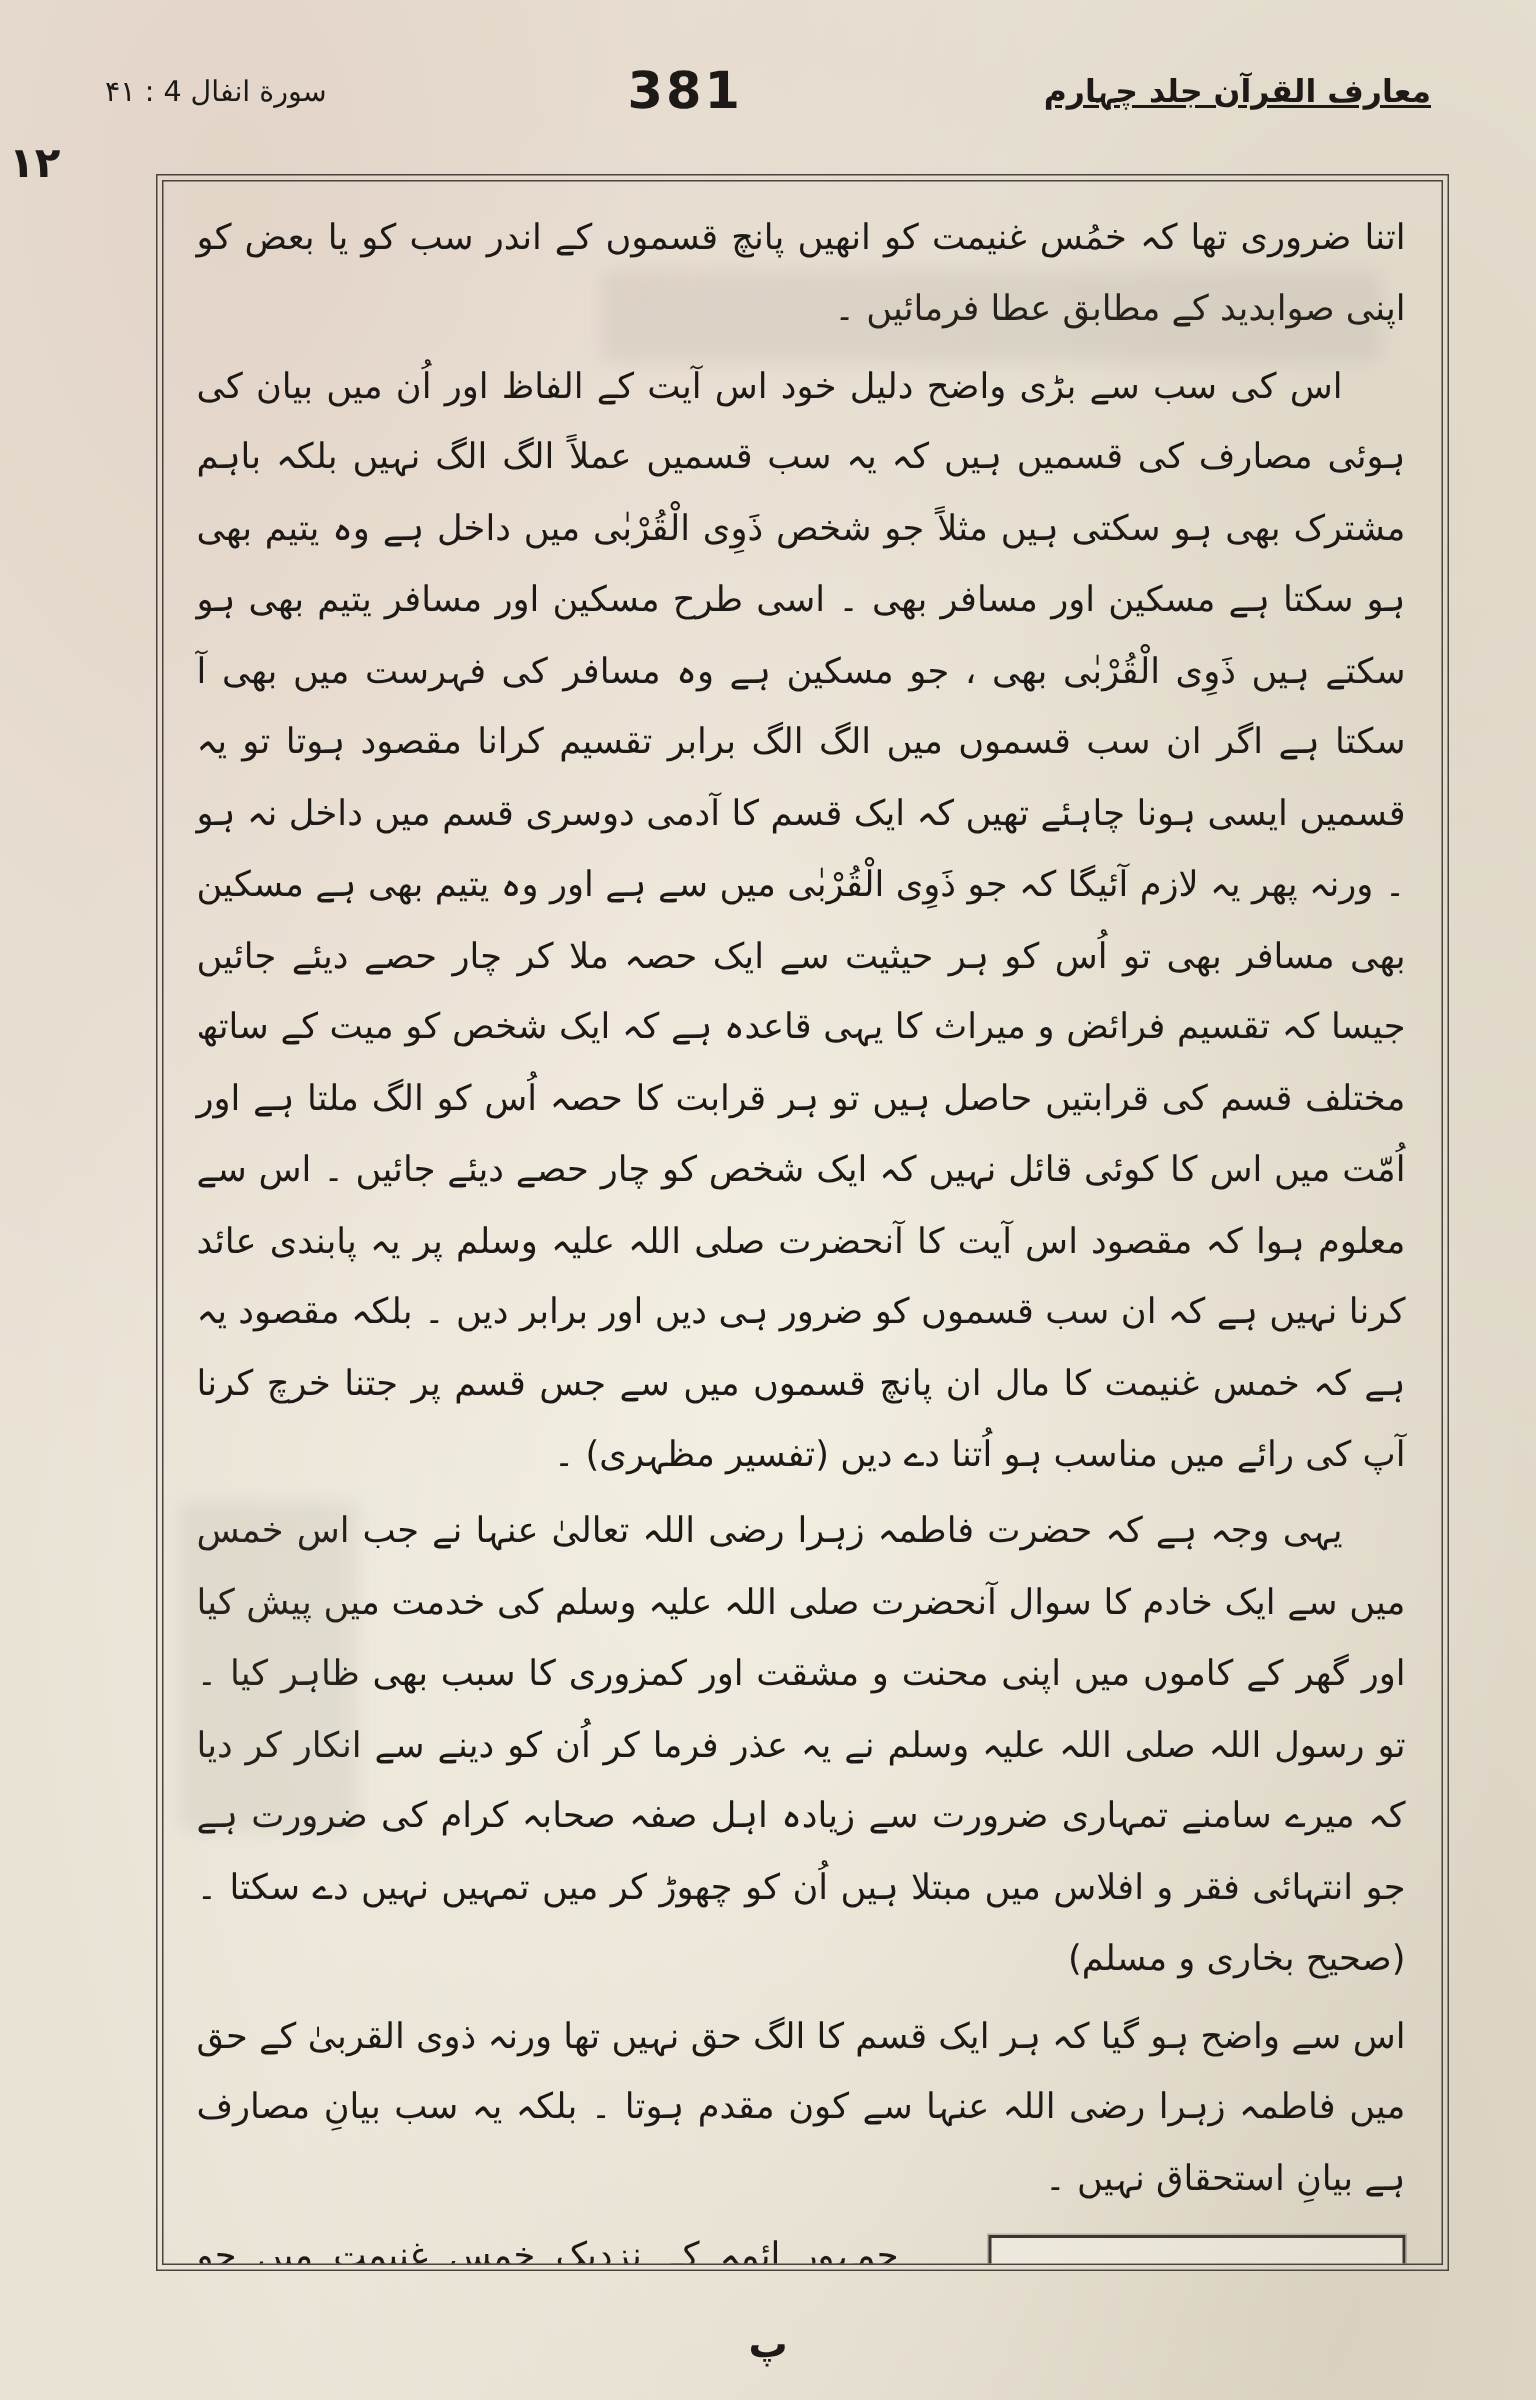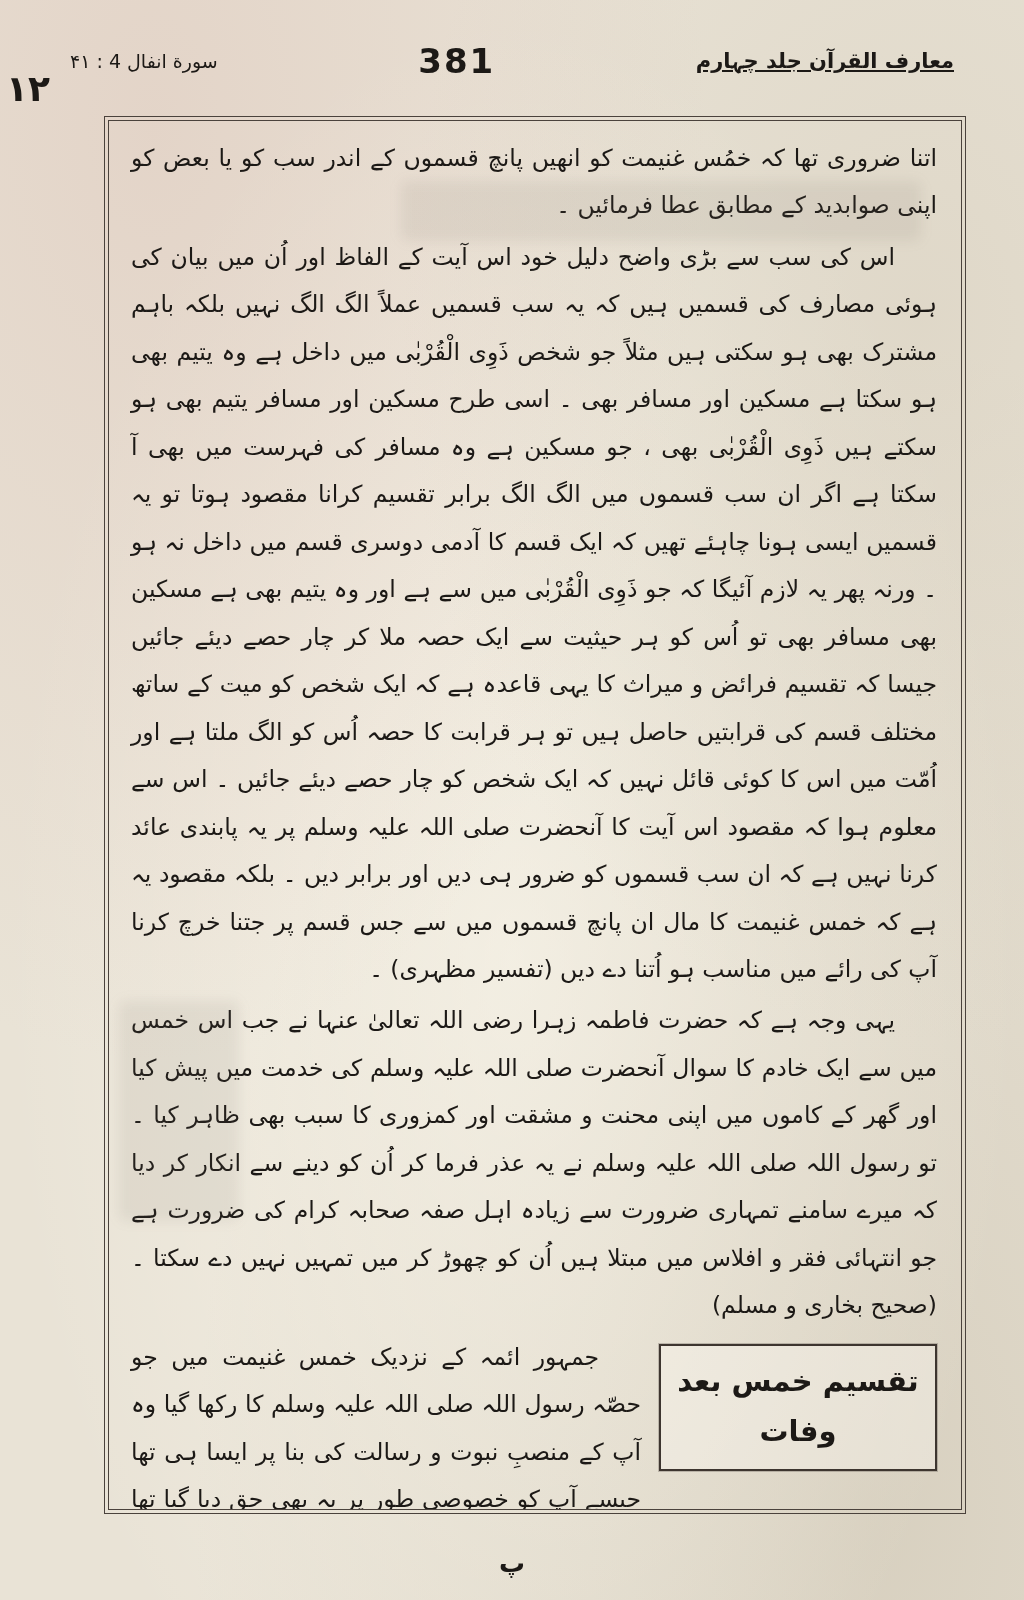--- a/index.html
+++ b/index.html
@@ -23,22 +23,22 @@
   }
   
   .header{
     position:absolute;top:38px;right:70px;left:70px;height:46px;
     display:flex;align-items:center;justify-content:space-between;
   }
   .header .book-title{font-size:21px;font-weight:bold;text-decoration:underline;}
   .header .page-number{font-size:34px;font-weight:bold;letter-spacing:2px;}
   .header .surah-ref{font-size:19px;}
   .margin-mark{
-    position:absolute;top:68px;left:6px;
-    font-size:36px;font-weight:bold;
+    position:absolute;top:92px;left:6px;
+    font-size:28px;font-weight:bold;
   }
   
   .frame-outer{
     position:absolute;top:116px;right:58px;left:84px;bottom:86px;
     border:1.5px solid #4a423c;
     padding:3px;
     margin-left:20px;
   }
   .frame-inner{
     width:100%;height:100%;
@@ -99,20 +99,21 @@
 
   <div class="frame-outer">
     <div class="frame-inner">
       <div class="ghost g1"></div>
       <div class="ghost g2"></div>
 
       <div class="body-text">
         <p class="para">اتنا ضروری تھا کہ خمُس غنیمت کو انھیں پانچ قسموں کے اندر سب کو یا بعض کو اپنی صوابدید کے مطابق عطا فرمائیں ۔</p>
         <p class="para indent">اس کی سب سے بڑی واضح دلیل خود اس آیت کے الفاظ اور اُن میں بیان کی ہوئی مصارف کی قسمیں ہیں کہ یہ سب قسمیں عملاً الگ الگ نہیں بلکہ باہم مشترک بھی ہو سکتی ہیں مثلاً جو شخص ذَوِی الْقُرْبٰی میں داخل ہے وہ یتیم بھی ہو سکتا ہے مسکین اور مسافر بھی ۔ اسی طرح مسکین اور مسافر یتیم بھی ہو سکتے ہیں ذَوِی الْقُرْبٰی بھی ، جو مسکین ہے وہ مسافر کی فہرست میں بھی آ سکتا ہے اگر ان سب قسموں میں الگ الگ برابر تقسیم کرانا مقصود ہوتا تو یہ قسمیں ایسی ہونا چاہئے تھیں کہ ایک قسم کا آدمی دوسری قسم میں داخل نہ ہو ۔ ورنہ پھر یہ لازم آئیگا کہ جو ذَوِی الْقُرْبٰی میں سے ہے اور وہ یتیم بھی ہے مسکین بھی مسافر بھی تو اُس کو ہر حیثیت سے ایک حصہ ملا کر چار حصے دیئے جائیں جیسا کہ تقسیم فرائض و میراث کا یہی قاعدہ ہے کہ ایک شخص کو میت کے ساتھ مختلف قسم کی قرابتیں حاصل ہیں تو ہر قرابت کا حصہ اُس کو الگ ملتا ہے اور اُمّت میں اس کا کوئی قائل نہیں کہ ایک شخص کو چار حصے دیئے جائیں ۔ اس سے معلوم ہوا کہ مقصود اس آیت کا آنحضرت صلی اللہ علیہ وسلم پر یہ پابندی عائد کرنا نہیں ہے کہ ان سب قسموں کو ضرور ہی دیں اور برابر دیں ۔ بلکہ مقصود یہ ہے کہ خمس غنیمت کا مال ان پانچ قسموں میں سے جس قسم پر جتنا خرچ کرنا آپ کی رائے میں مناسب ہو اُتنا دے دیں (تفسیر مظہری) ۔</p>
         <p class="para indent">یہی وجہ ہے کہ حضرت فاطمہ زہرا رضی اللہ تعالیٰ عنہا نے جب اس خمس میں سے ایک خادم کا سوال آنحضرت صلی اللہ علیہ وسلم کی خدمت میں پیش کیا اور گھر کے کاموں میں اپنی محنت و مشقت اور کمزوری کا سبب بھی ظاہر کیا ۔ تو رسول اللہ صلی اللہ علیہ وسلم نے یہ عذر فرما کر اُن کو دینے سے انکار کر دیا کہ میرے سامنے تمہاری ضرورت سے زیادہ اہل صفہ صحابہ کرام کی ضرورت ہے جو انتہائی فقر و افلاس میں مبتلا ہیں اُن کو چھوڑ کر میں تمہیں نہیں دے سکتا ۔ (صحیح بخاری و مسلم)</p>
+        <p class="para">اس سے واضح ہو گیا کہ ہر ایک قسم کا الگ حق نہیں تھا ورنہ ذوی القربیٰ کے حق میں فاطمہ زہرا رضی اللہ عنہا سے کون مقدم ہوتا ۔ بلکہ یہ سب بیانِ مصارف ہے بیانِ استحقاق نہیں ۔</p>
 
         <div>
           <div class="heading-box">
             <div>تقسیم خمس بعد وفات</div>
 
           </div>
           <p class="para indent">جمہور ائمہ کے نزدیک خمس غنیمت میں جو حصّہ رسول اللہ صلی اللہ علیہ وسلم کا رکھا گیا وہ آپ کے منصبِ نبوت و رسالت کی بنا پر ایسا ہی تھا جیسے آپ کو خصوصی طور پر یہ بھی حق دیا گیا تھا کہ پورے مالِ غنیمت میں آپ اپنے لئے کوئی چیز انتخاب کر کے لے لیں جس کی وجہ سے بعض غنیمتوں سے آنحضرت صلی اللہ علیہ وسلم نے بعض اشیاء لی بھی تھیں ۔ اور خمس غنیمت میں سے آپ اپنا اور اپنے اہل و عیال کا نفقہ ادا فرماتے تھے ۔ آپ کی وفات کے بعد یہ حصہ خود بخود ختم ہو گیا کیونکہ آپ کے بعد کوئی رسول و نبی نہیں ۔</p>
         </div>
       </div>
     </div>

